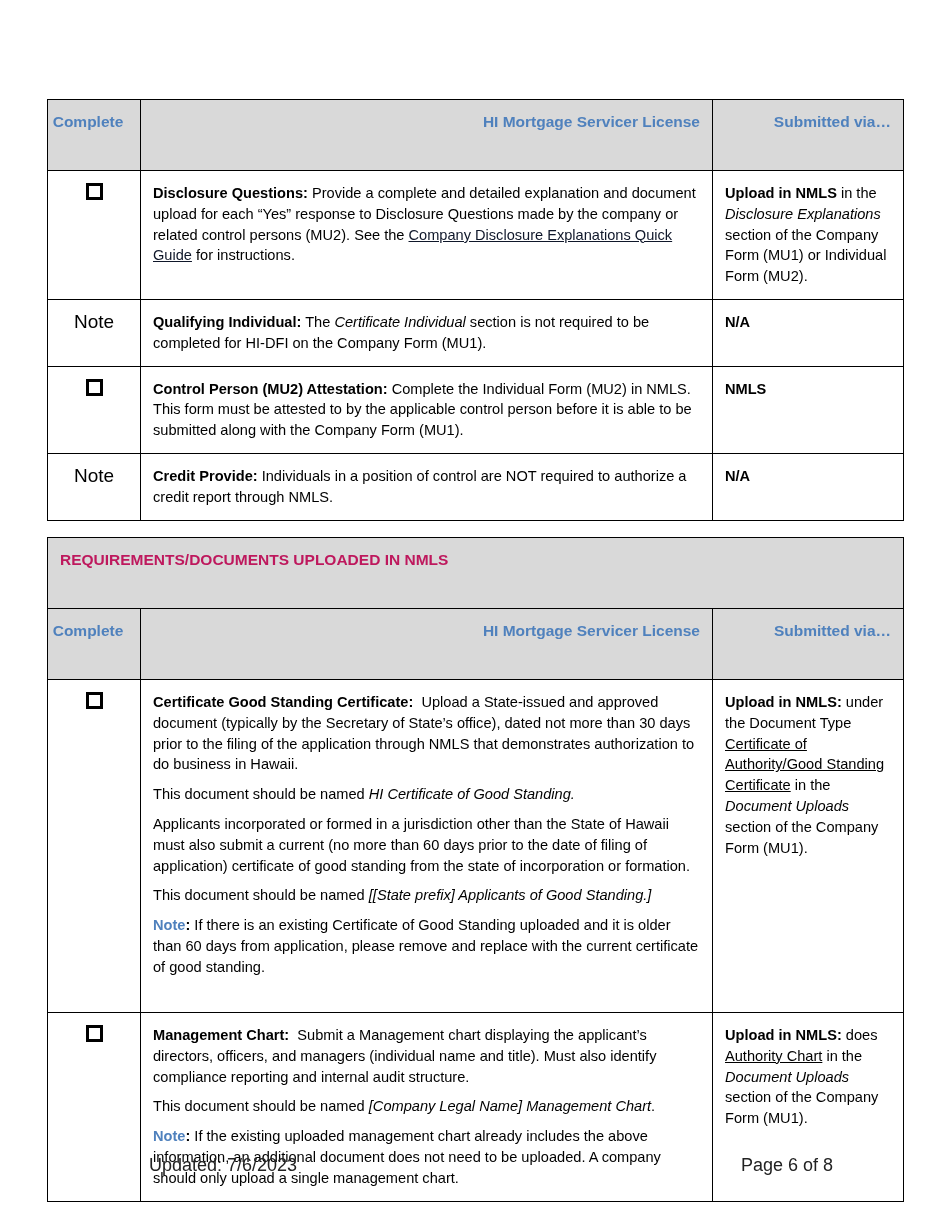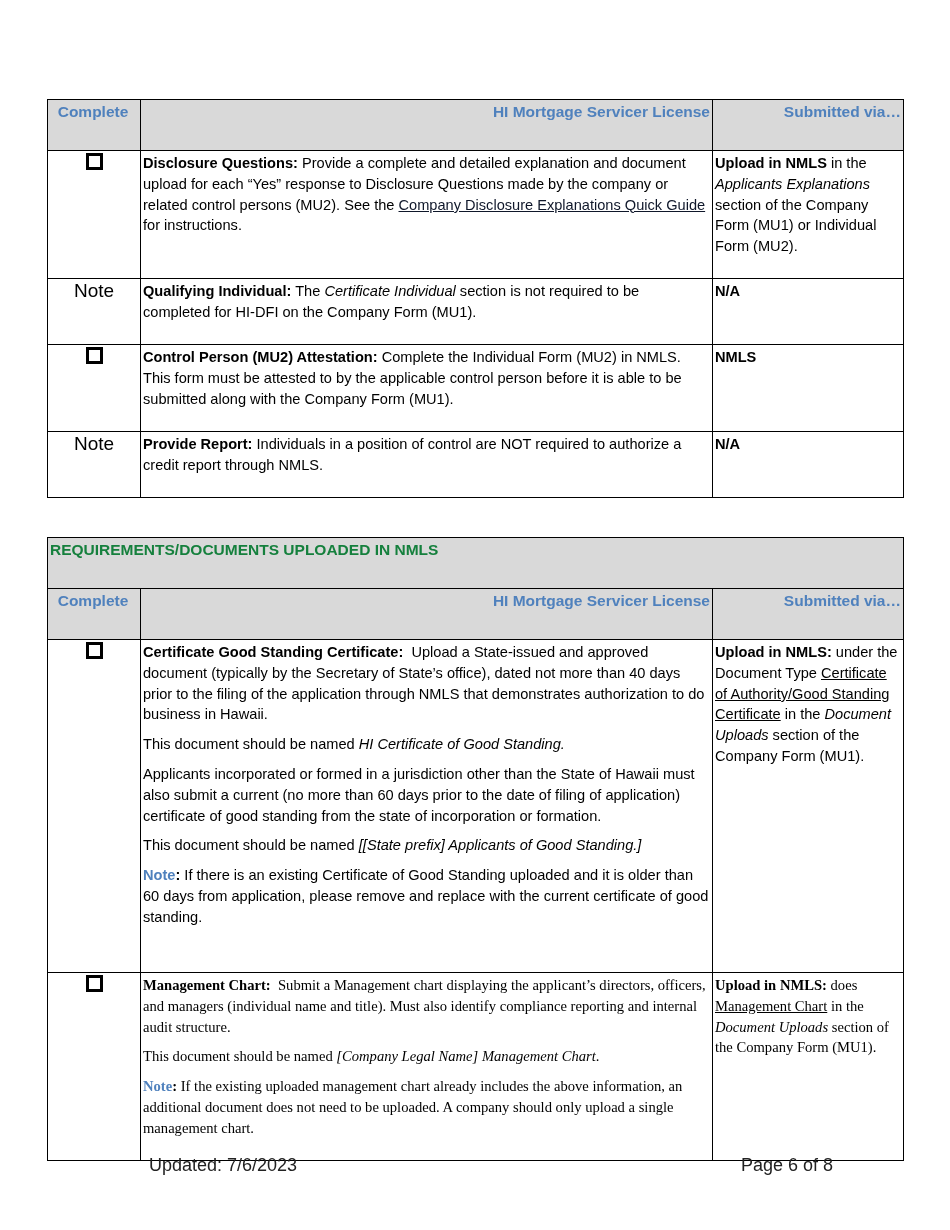--- a/index.html
+++ b/index.html
@@ -7,29 +7,29 @@
       width: 950px; height: 1230px; position: relative; overflow: hidden;
       font-family: "Liberation Sans", sans-serif;
       color: #000;
     }
     table.req {
       position: absolute; left: 47px; width: 856px;
       border-collapse: collapse; table-layout: fixed;
       font-size: 14.6px; line-height: 20.8px;
     }
     table.req td, table.req th {
-      border: 1px solid #000; vertical-align: top; padding: 2px;
+      border: 1px solid #000; vertical-align: top; padding: 12px;
     }
     .hdr th {
       background: #d9d9d9; color: #4f81bd; font-weight: bold; text-align: right;
       height: 46px; vertical-align: middle; padding-left: 8px; font-size: 15.5px;
     }
     .hdr th.c1 { padding-left: 0; text-align: center; }
     .banner td {
-      background: #d9d9d9; color: #15803d; font-weight: bold;
+      background: #d9d9d9; color: #be185d; font-weight: bold;
       height: 46px; vertical-align: middle; padding-left: 8px; font-size: 15.5px;
     }
     td.c1 { text-align: center; vertical-align: middle; }
     td.desc { padding: 10px 8px 10px 8px; }
     td.via { padding: 10px 8px 10px 8px; }
     .desc p, .via p { margin: 0 0 9px 0; }
     .desc p:last-child, .via p:last-child { margin-bottom: 0; }
     .checkbox {
       display: inline-block; width: 17px; height: 17px;
       border: 3px solid #000; box-sizing: border-box; background: #fff;
@@ -61,21 +61,21 @@
   </tr>
 
   <tr style="height:128px;">
     <td class="c1">
       <span class="checkbox"></span>
     </td>
     <td class="desc">
       <p><b>Disclosure Questions:</b><span> Provide a complete and detailed explanation and document upload for each “Yes” response to Disclosure Questions made by the company or related control persons (MU2). See the </span><a class="link" href="#">Company Disclosure Explanations Quick Guide</a><span> for instructions.</span></p>
     </td>
     <td class="via">
-      <p><b>Upload in NMLS</b><span> in the </span><i>Applicants Explanations</i><span> section of the Company Form (MU1) or Individual Form (MU2).</span></p>
+      <p><b>Upload in NMLS</b><span> in the </span><i>Disclosure Explanations</i><span> section of the Company Form (MU1) or Individual Form (MU2).</span></p>
     </td>
   </tr>
 
   <tr style="height:66px;">
     <td class="c1">
       <span class="note-text">Note</span>
     </td>
     <td class="desc">
       <p><b>Qualifying Individual:</b><span> The </span><i>Certificate Individual</i><span> section is not required to be completed for HI-DFI on the Company Form (MU1).</span></p>
     </td>
@@ -94,21 +94,21 @@
     <td class="via">
       <p><b>NMLS</b></p>
     </td>
   </tr>
 
   <tr style="height:66px;">
     <td class="c1">
       <span class="note-text">Note</span>
     </td>
     <td class="desc">
-      <p><b>Provide Report:</b><span> Individuals in a position of control are NOT required to authorize a credit report through NMLS.</span></p>
+      <p><b>Credit Provide:</b><span> Individuals in a position of control are NOT required to authorize a credit report through NMLS.</span></p>
     </td>
     <td class="via">
       <p><b>N/A</b></p>
     </td>
   </tr>
 </tbody>
   </table>
 
 <table class="req" style="top:537px;">
   <colgroup>
@@ -124,41 +124,41 @@
     <th class="c1">Complete</th>
     <th>HI Mortgage Servicer License</th>
     <th>Submitted via…</th>
   </tr>
 
   <tr style="height:333px;">
     <td class="c1">
       <span class="checkbox"></span>
     </td>
     <td class="desc">
-      <p><b>Certificate Good Standing Certificate:</b><span style="white-space:pre-wrap">  Upload a State-issued and approved document (typically by the Secretary of State’s office), dated not more than 40 days prior to the filing of the application through NMLS that demonstrates authorization to do business in Hawaii.</span></p>
+      <p><b>Certificate Good Standing Certificate:</b><span style="white-space:pre-wrap">  Upload a State-issued and approved document (typically by the Secretary of State’s office), dated not more than 30 days prior to the filing of the application through NMLS that demonstrates authorization to do business in Hawaii.</span></p>
       <p><span>This document should be named </span><i>HI Certificate of Good Standing.</i></p>
       <p>Applicants incorporated or formed in a jurisdiction other than the State of Hawaii must also submit a current (no more than 60 days prior to the date of filing of application) certificate of good standing from the state of incorporation or formation.</p>
       <p><span>This document should be named </span><i>[[State prefix] Applicants of Good Standing.]</i></p>
       <p><span class="blue">Note</span><b>:</b><span> If there is an existing Certificate of Good Standing uploaded and it is older than 60 days from application, please remove and replace with the current certificate of good standing.</span></p>
     </td>
     <td class="via">
       <p><b>Upload in NMLS:</b><span> under the Document Type </span><span class="ul">Certificate of Authority/Good Standing Certificate</span><span> in the </span><i>Document Uploads</i><span> section of the Company Form (MU1).</span></p>
     </td>
   </tr>
 
-  <tr style="height:188px;font-family:Liberation Serif, serif;">
+  <tr style="height:188px;">
     <td class="c1">
       <span class="checkbox"></span>
     </td>
     <td class="desc">
       <p><b>Management Chart:</b><span style="white-space:pre-wrap">  Submit a Management chart displaying the applicant’s directors, officers, and managers (individual name and title). Must also identify compliance reporting and internal audit structure.</span></p>
       <p><span>This document should be named </span><i>[Company Legal Name] Management Chart</i><span>.</span></p>
       <p><span class="blue">Note</span><b>:</b><span> If the existing uploaded management chart already includes the above information, an additional document does not need to be uploaded. A company should only upload a single management chart.</span></p>
     </td>
     <td class="via">
-      <p><b>Upload in NMLS:</b><span> does </span><span class="ul">Management Chart</span><span> in the </span><i>Document Uploads</i><span> section of the Company Form (MU1).</span></p>
+      <p><b>Upload in NMLS:</b><span> does </span><span class="ul">Authority Chart</span><span> in the </span><i>Document Uploads</i><span> section of the Company Form (MU1).</span></p>
     </td>
   </tr>
 </tbody>
   </table>
 
 <div class="footer" style="left:149px;">Updated:  7/6/2023</div>
 <div class="footer" style="left:741px;">Page 6 of 8</div>
 
 </body></html>

